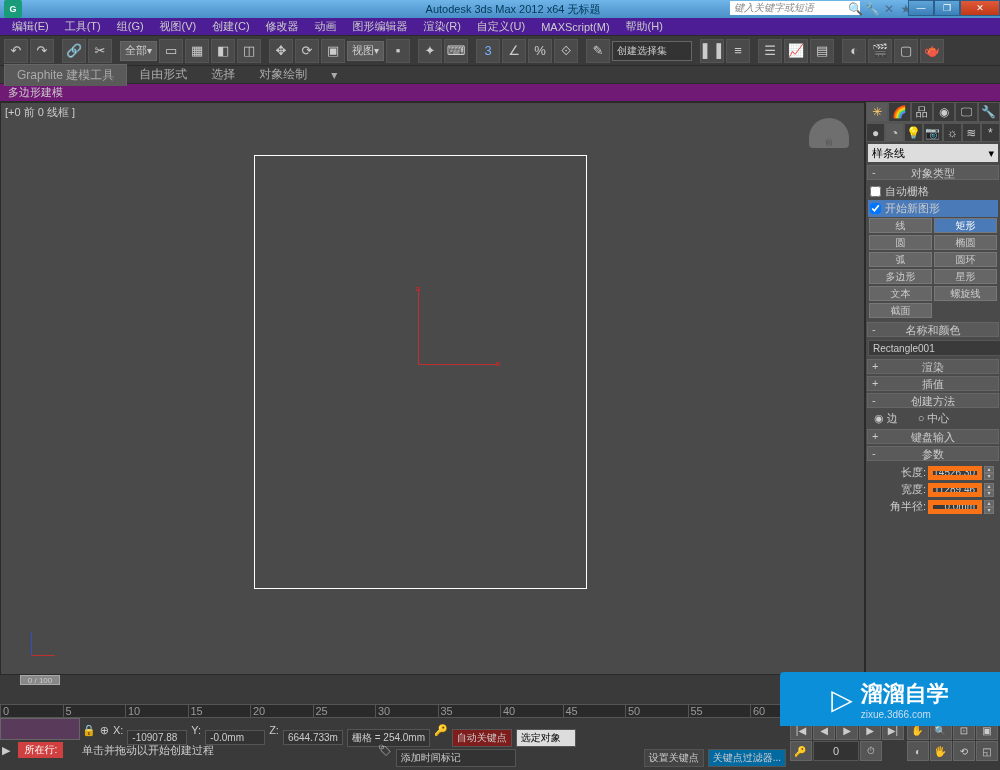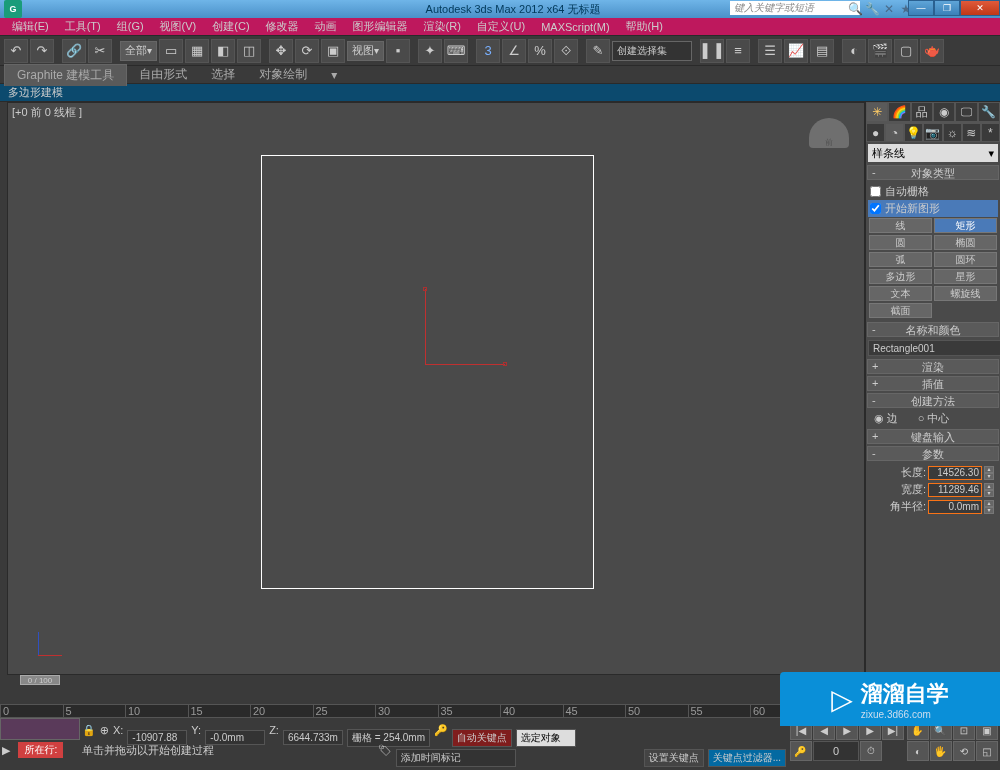--- a/index.html
+++ b/index.html
@@ -6,31 +6,31 @@
 body { background: #3a3a3a; color: #ccc; width: 1000px; height: 770px; overflow: hidden; position: relative; }
 .titlebar { height: 18px; background: linear-gradient(#6fb5e8, #4a90c8); display: flex; align-items: center; color: #fff; position: relative; }
 .title-logo { width: 18px; height: 18px; background: #1a9c7a; border-radius: 2px; margin: 0 4px; display: flex; align-items: center; justify-content: center; color: #fff; font-weight: bold; font-size: 9px; }
 .title-text { flex: 1; text-align: center; font-size: 11px; color: #00395a; }
 .title-search { position: absolute; right: 140px; top: 1px; width: 130px; height: 14px; background: #fff; color: #888; font-style: italic; padding: 0 4px; font-size: 10px; line-height: 14px; }
 .title-icons { position: absolute; right: 70px; top: 2px; display: flex; gap: 3px; }
 .title-icons span { width: 14px; height: 14px; color: #4a6b8a; font-size: 12px; text-align: center; }
 .win-btns { position: absolute; right: 0; top: 0; display: flex; }
 .win-btn { width: 26px; height: 16px; background: linear-gradient(#5fa5d8, #3a80b8); border: 1px solid #2a6090; display: flex; align-items: center; justify-content: center; color: #fff; font-size: 9px; }
 .win-btn.close { background: linear-gradient(#e05a3a, #c03818); width: 40px; }
-.menubar { height: 18px; background: #be185d; display: flex; align-items: center; padding: 0 4px; border-bottom: 1px solid #2a2a2a; }
+.menubar { height: 18px; background: #4c1d95; display: flex; align-items: center; padding: 0 4px; border-bottom: 1px solid #2a2a2a; }
 .menu-item { padding: 0 8px; color: #ccc; font-size: 11px; }
 .toolbar { height: 30px; background: #3a3a3a; display: flex; align-items: center; padding: 0 4px; gap: 2px; border-bottom: 1px solid #2a2a2a; }
 .tb-btn { width: 24px; height: 24px; background: #4a4a4a; border: 1px solid #555; display: flex; align-items: center; justify-content: center; font-size: 13px; color: #ccc; }
 .tb-sep { width: 4px; }
 .tb-combo { height: 20px; background: #5a5a5a; border: 1px solid #666; color: #ccc; padding: 0 4px; display: flex; align-items: center; font-size: 10px; }
 .ribbon-tabs { height: 18px; background: #3a3a3a; display: flex; align-items: center; padding: 0 4px; border-bottom: 1px solid #2a2a2a; }
 .ribbon-tab { padding: 2px 12px; color: #aaa; font-size: 12px; }
 .ribbon-tab.active { background: #5a5a5a; border: 1px solid #666; border-bottom: none; }
-.ribbon-sub { height: 18px; background: #0c4a6e; padding: 1px 8px; color: #ccc; font-size: 11px; border-bottom: 1px solid #2a2a2a; }
-.main { display: flex; height: 573px; margin-left: 7px; }
+.ribbon-sub { height: 18px; background: #701a75; padding: 1px 8px; color: #ccc; font-size: 11px; border-bottom: 1px solid #2a2a2a; }
+.main { display: flex; height: 573px; }
 .viewport { flex: 1; background: #4a4a4a; position: relative; border: 1px solid #2a2a2a; }
 .vp-label { position: absolute; top: 2px; left: 4px; color: #ccc; font-size: 11px; }
 .vp-rect { position: absolute; left: 253px; top: 52px; width: 333px; height: 434px; border: 1px solid #fff; }
 .vp-origin-v { position: absolute; left: 417px; top: 186px; width: 1px; height: 76px; background: #c03030; }
 .vp-origin-h { position: absolute; left: 417px; top: 261px; width: 80px; height: 1px; background: #c03030; }
 .vp-origin-tick { position: absolute; width: 4px; height: 4px; border: 1px solid #aa3030; }
 .vp-axes { position: absolute; left: 18px; bottom: 18px; width: 30px; height: 30px; }
 .vp-axes .z { position: absolute; left: 12px; bottom: 0; width: 1px; height: 24px; background: #3050c0; }
 .vp-axes .x { position: absolute; left: 12px; bottom: 0; width: 24px; height: 1px; background: #c03030; }
 .vp-cube { position: absolute; right: 15px; top: 15px; width: 40px; height: 30px; background: #888; border-radius: 20px 20px 4px 4px; opacity: 0.6; display: flex; align-items: flex-end; justify-content: center; color: #555; font-size: 8px; }
@@ -45,21 +45,21 @@
 .rollout-body { padding: 2px; }
 .chk-row { display: flex; align-items: center; padding: 1px 2px; font-size: 10px; }
 .chk-row input { margin-right: 4px; width: 11px; height: 11px; }
 .btn-grid { display: flex; flex-wrap: wrap; }
 .obj-btn { width: 48%; height: 15px; margin: 1px 1%; background: #666; border: 1px solid #777; color: #ccc; text-align: center; font-size: 10px; line-height: 13px; }
 .obj-btn.sel { background: #4a7ab8; color: #fff; }
 .name-row { display: flex; padding: 2px; gap: 2px; }
 .name-input { flex: 1; height: 16px; background: #3a3a3a; border: 1px solid #555; color: #ccc; padding: 0 4px; font-size: 10px; }
 .radio-row { display: flex; padding: 2px 8px; gap: 20px; font-size: 10px; }
 .spinner-row { display: flex; align-items: center; padding: 1px 4px; font-size: 10px; justify-content: flex-end; gap: 2px; }
-.spinner-row input { width: 54px; height: 14px; background: #3a3a3a; border: 1px solid #f97316; color: #ccc; text-align: right; font-size: 10px; padding-right: 2px; }
+.spinner-row input { width: 54px; height: 14px; background: #3a3a3a; border: 5px solid #f97316; color: #ccc; text-align: right; font-size: 10px; padding-right: 2px; }
 .spinner-btns { width: 10px; display: flex; flex-direction: column; }
 .spinner-btns span { height: 7px; background: #666; border: 1px solid #777; font-size: 6px; line-height: 5px; text-align: center; }
 .timeline { height: 29px; background: #3a3a3a; display: flex; align-items: center; font-size: 9px; padding: 12px 20px; position: relative; }
 .time-slider { position: absolute; left: 20px; top: 0; width: 40px; height: 10px; background: #888; border: 1px solid #aaa; text-align: center; font-size: 8px; }
 .ruler { height: 14px; background: #2a2a2a; display: flex; color: #999; font-size: 8px; border-top: 1px solid #555; border-bottom: 1px solid #555; }
 .ruler span { flex: 1; border-left: 1px solid #555; padding-left: 2px; }
 .status { height: 44px; background: #3a3a3a; display: flex; }
 .status-left { width: 80px; display: flex; flex-direction: column; }
 .mini-track { height: 22px; background: #5a3a5a; border: 1px solid #666; }
 .status-mid { flex: 1; display: flex; flex-direction: column; padding: 2px; }

